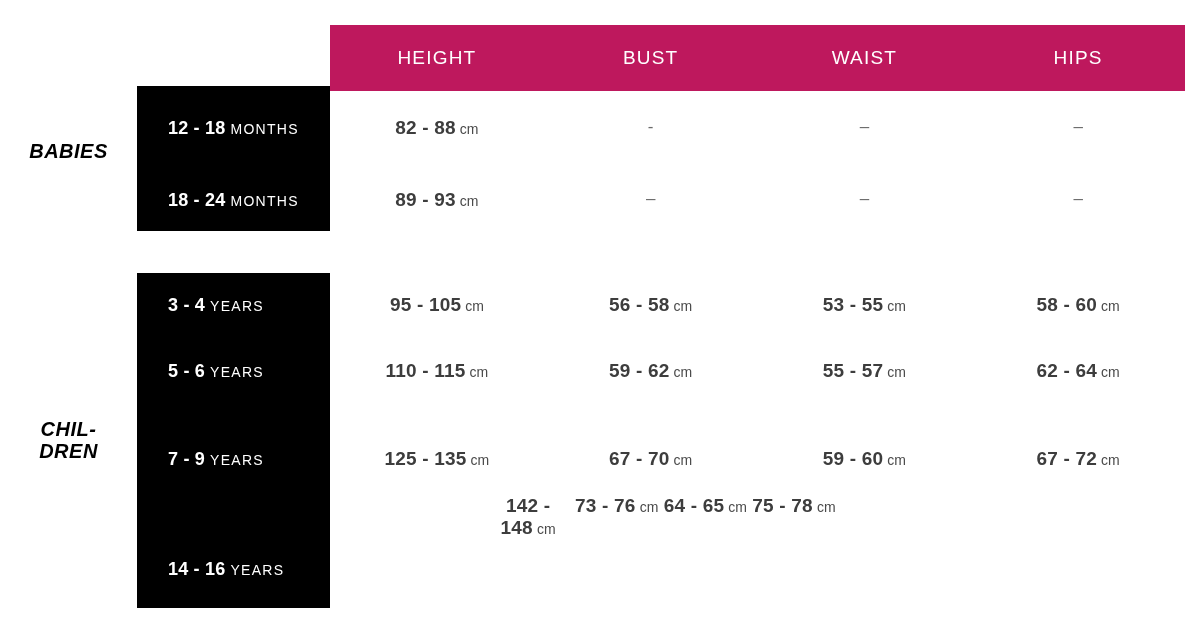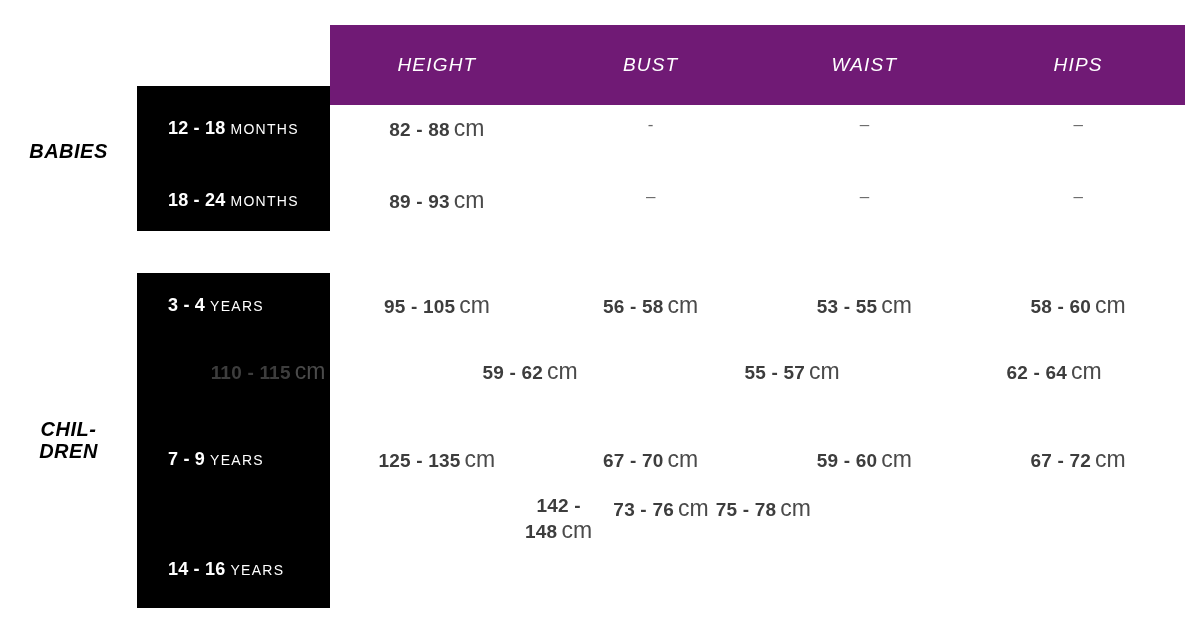--- a/index.html
+++ b/index.html
@@ -17,25 +17,24 @@
     height: 642px;
     background: #ffffff;
   }
 
   
   .header-band {
     position: absolute;
     left: 330px;
     top: 25px;
     width: 855px;
-    height: 80px;
-    background: #701a75;
+    height: 66px;
+    background: #be185d;
     display: flex;
     align-items: center;
-    font-style: italic;
   }
   .header-cell {
     flex: 1 1 0;
     text-align: center;
     color: #ffffff;
     font-size: 19px;
     letter-spacing: 1.2px;
     font-weight: 400;
   }
 
@@ -103,21 +102,21 @@
     font-size: 17px;
   }
   .cell .v {
     font-weight: bold;
     font-size: 19px;
     color: #3d3d3d;
     letter-spacing: 0.2px;
   }
   .cell .u {
     font-weight: 400;
-    font-size: 23px;
+    font-size: 14px;
     color: #4a4a4a;
     margin-left: 4px;
   }
   .cell.dash {
     color: #6a6a6a;
     font-size: 17px;
   }
   
   .row.align-right .cell { text-align: center; }
   .row.align-right .cell .v { margin-left: 0; }
@@ -173,20 +172,23 @@
     </div>
     <div class="cells">
       <div class="cell"><span class="v">95 - 105</span><span class="u">cm</span></div>
       <div class="cell"><span class="v">56 - 58</span><span class="u">cm</span></div>
       <div class="cell"><span class="v">53 - 55</span><span class="u">cm</span></div>
       <div class="cell"><span class="v">58 - 60</span><span class="u">cm</span></div>
     </div>
   </div>
 
   <div class="row" style="top:351px;">
+    <div class="row-label">
+      <span class="num">5 - 6</span><span class="unit">YEARS</span>
+    </div>
     <div class="cells">
       <div class="cell"><span class="v">110 - 115</span><span class="u">cm</span></div>
       <div class="cell"><span class="v">59 - 62</span><span class="u">cm</span></div>
       <div class="cell"><span class="v">55 - 57</span><span class="u">cm</span></div>
       <div class="cell"><span class="v">62 - 64</span><span class="u">cm</span></div>
     </div>
   </div>
 
   <div class="row" style="top:439px;">
     <div class="row-label">
@@ -200,20 +202,21 @@
     </div>
   </div>
 
   <div class="row" style="top:474px;flex-direction:column;">
     <div class="row-label">
       <span class="num">10 - 12</span><span class="unit">YEARS</span>
     </div>
     <div class="cells">
       <div class="cell"><span class="v">142 - 148</span><span class="u">cm</span></div>
       <div class="cell"><span class="v">73 - 76</span><span class="u">cm</span></div>
+      <div class="cell"><span class="v">64 - 65</span><span class="u">cm</span></div>
       <div class="cell"><span class="v">75 - 78</span><span class="u">cm</span></div>
     </div>
   </div>
 
   <div class="row align-right" style="top:549px;">
     <div class="row-label">
       <span class="num">14 - 16</span><span class="unit">YEARS</span>
     </div>
   </div>
 

